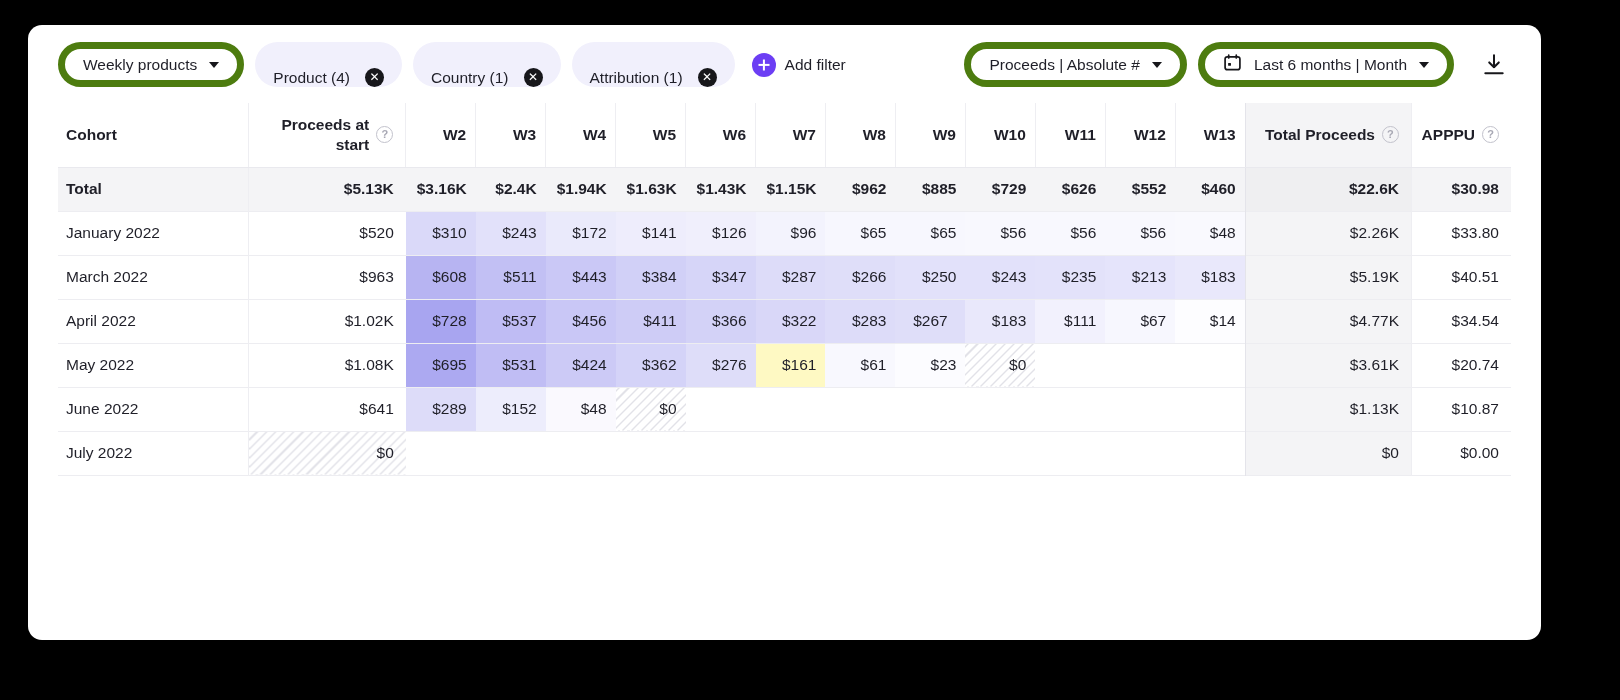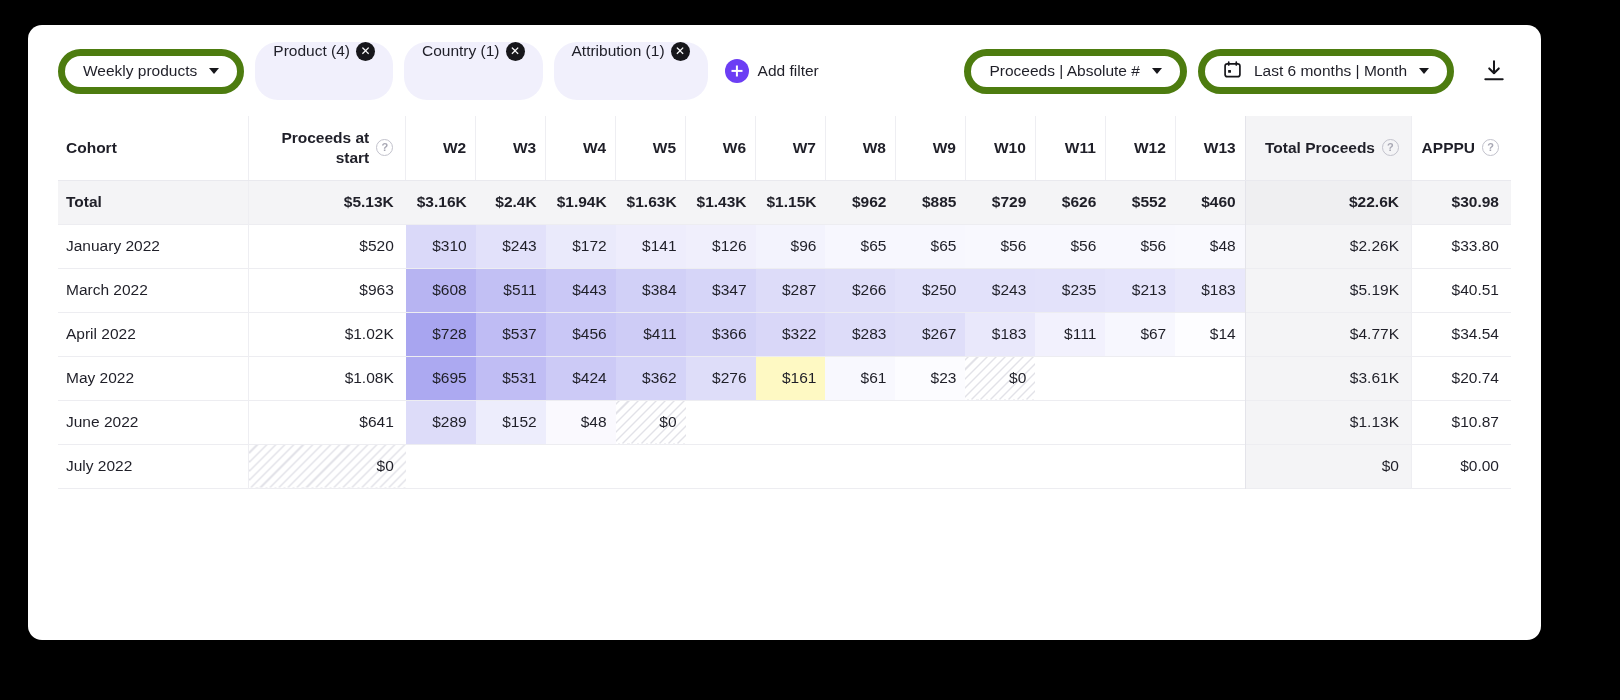--- a/index.html
+++ b/index.html
@@ -78,22 +78,22 @@
     padding: 0 18px;
     border: 7px solid #4d7c0f;
     border-radius: 23px;
     font-size: 15.5px;
     color: #1f1f28;
     background: #fff;
     cursor: pointer;
     white-space: nowrap;
   }
   .chip {
-    display: flex; align-items: flex-start; gap: 6px;
-    height: 58px;
+    display: flex; align-items: flex-end; gap: 15px;
+    height: 45px;
     padding: 0 18px;
     background: #f1f0fc;
     border-radius: 23px;
     font-size: 15.5px;
     color: #1f1f28;
     cursor: pointer;
     white-space: nowrap;
   }
   .chip-x {
     width: 19px; height: 19px;
@@ -361,21 +361,21 @@
           <tr>
             <td class="c-cohort">April 2022</td>
             <td class="c-start">$1.02K</td>
             <td class="c-week" style="background: rgb(168, 165, 240);">$728</td>
             <td class="c-week" style="background: rgb(191, 188, 244); margin-top: 12px;">$537</td>
             <td class="c-week" style="background: rgb(201, 199, 246);">$456</td>
             <td class="c-week" style="background: rgb(206, 204, 246);">$411</td>
             <td class="c-week" style="background: rgb(211, 210, 247);">$366</td>
             <td class="c-week" style="background: rgb(217, 215, 248);">$322</td>
             <td class="c-week" style="background: rgb(221, 220, 249);">$283</td>
-            <td class="c-week" style="background: rgb(223, 222, 249);">$267</td>
+            <td class="c-week" style="background: rgb(223, 222, 249); text-align: center;">$267</td>
             <td class="c-week" style="background: rgb(233, 232, 251);">$183</td>
             <td class="c-week" style="background: rgb(242, 241, 253);">$111</td>
             <td class="c-week" style="background: rgb(247, 247, 254);">$67</td>
             <td class="c-week" style="background: rgb(253, 253, 255);">$14</td>
             <td class="c-total">$4.77K</td>
             <td class="c-apppu">$34.54</td>
           </tr>
           <tr>
             <td class="c-cohort">May 2022</td>
             <td class="c-start">$1.08K</td>

